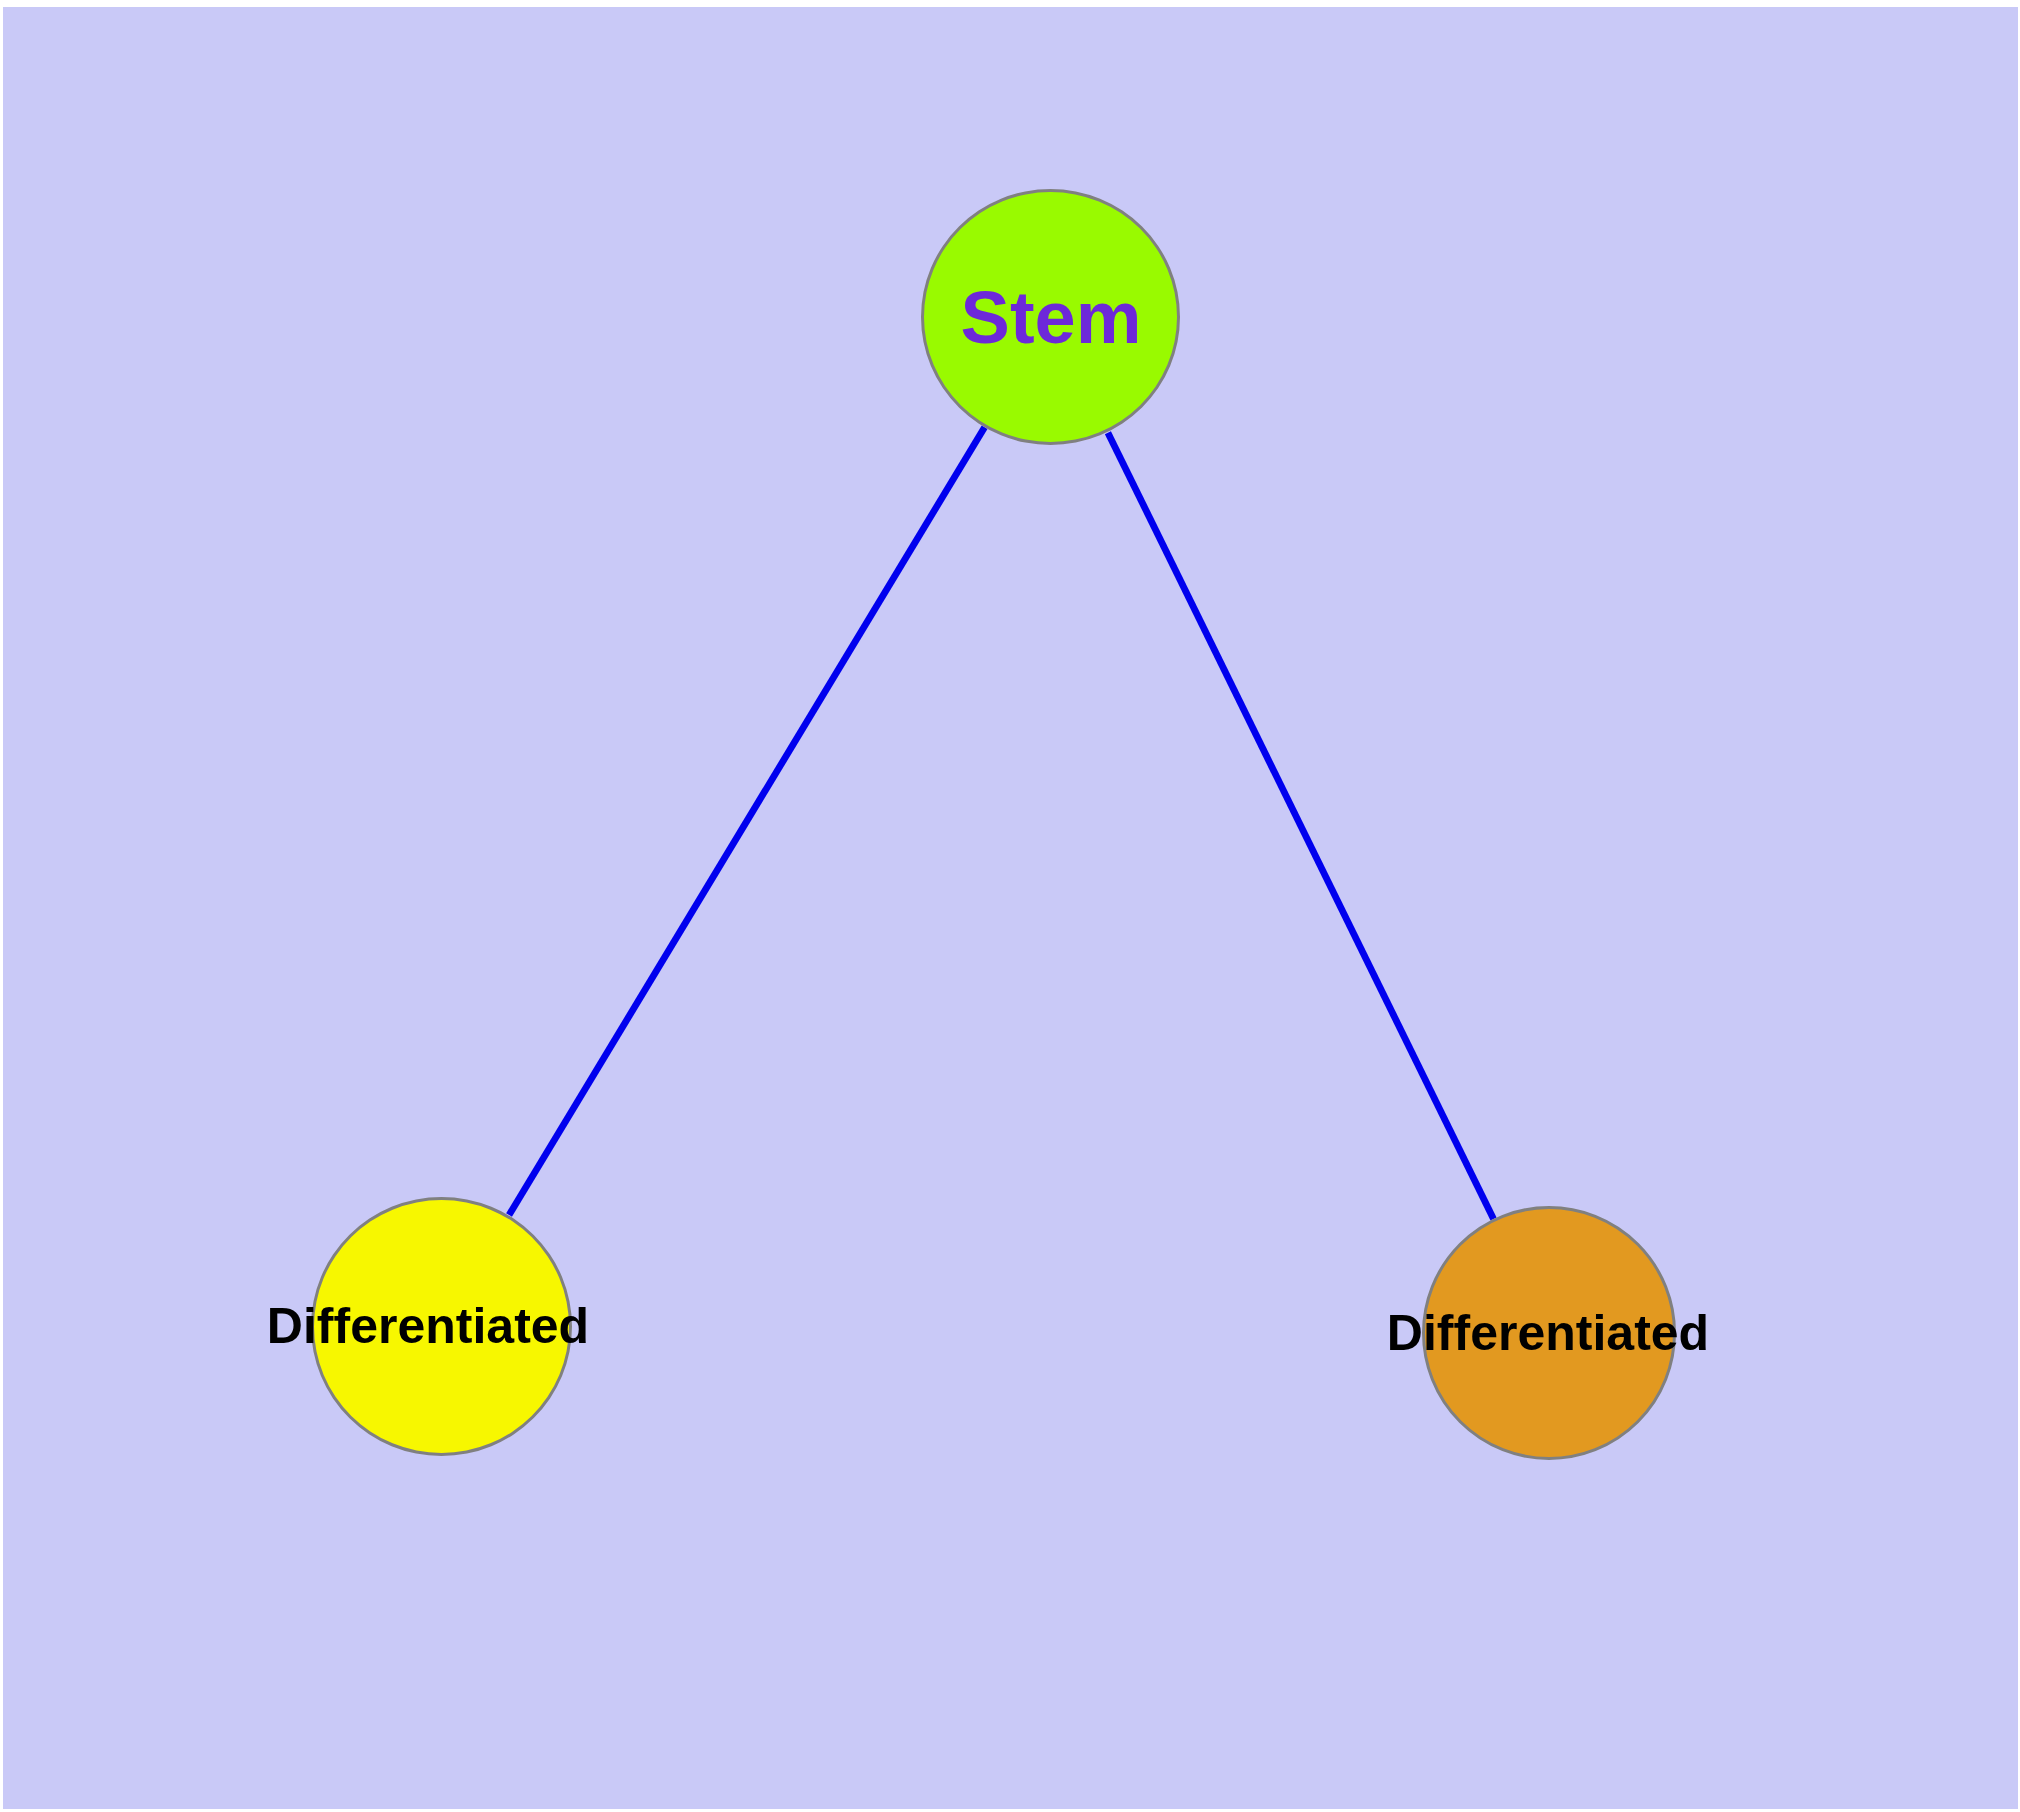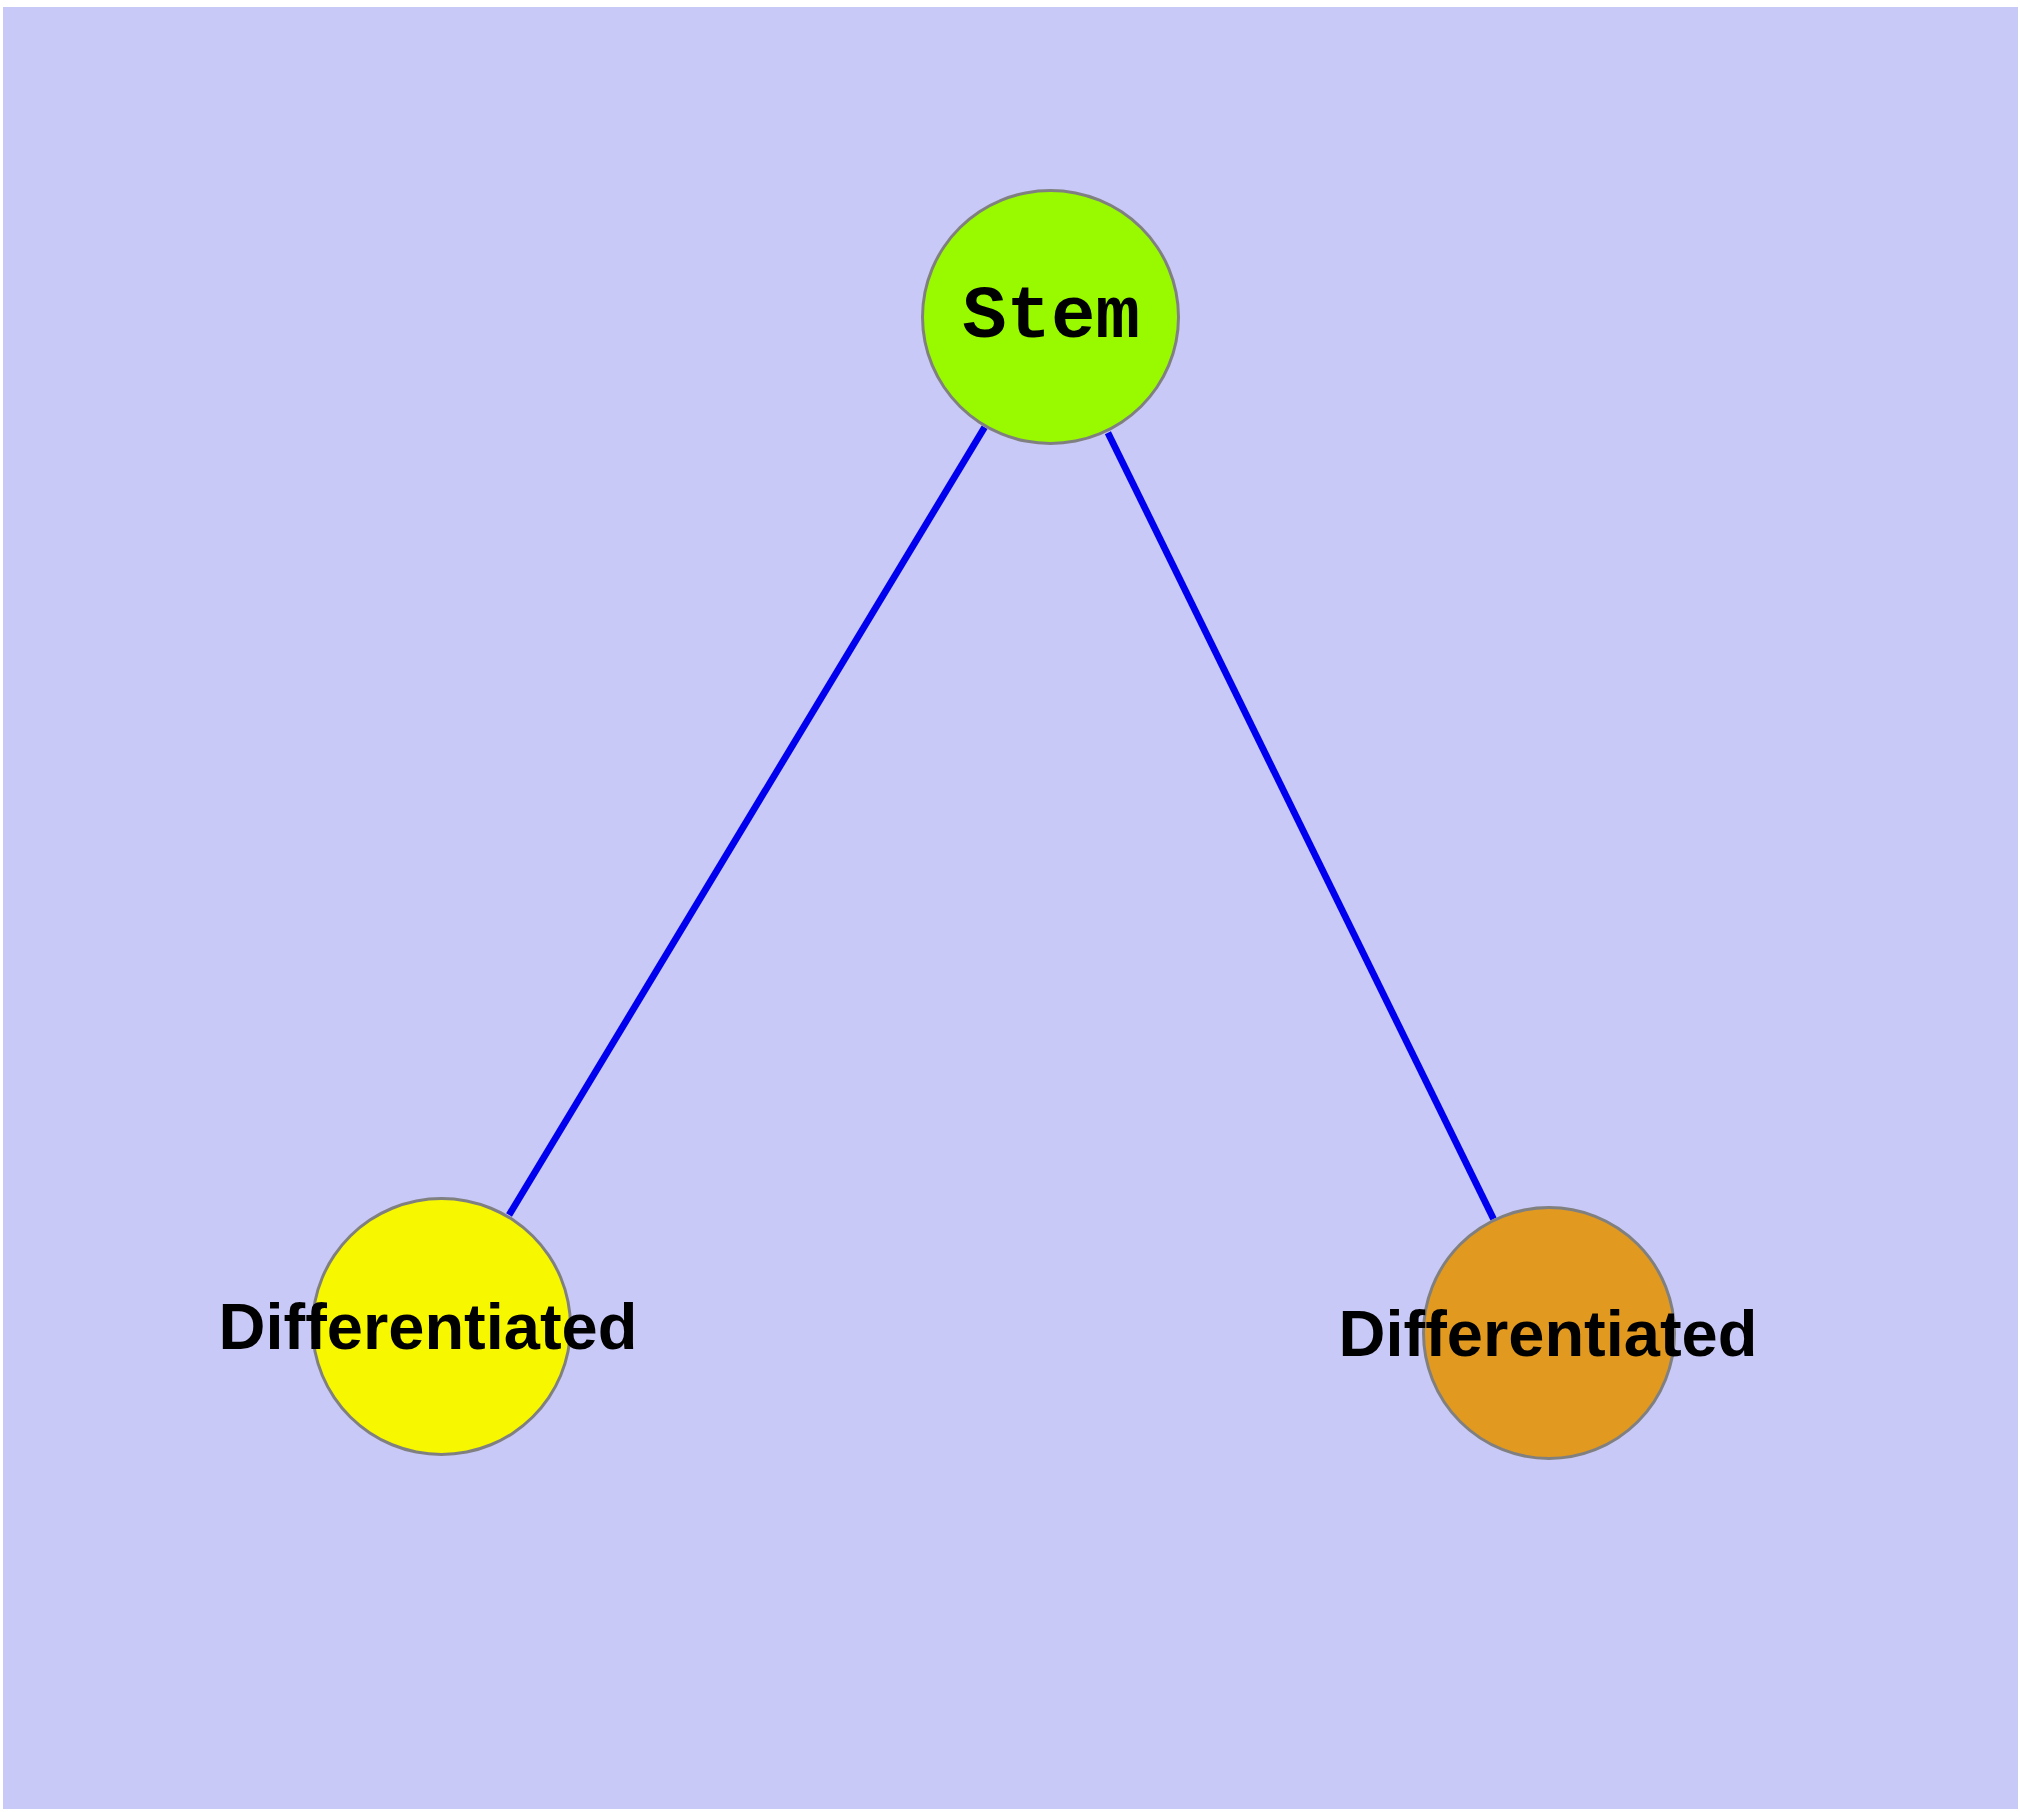--- a/index.html
+++ b/index.html
@@ -29,21 +29,21 @@
   .node-label {
     position: absolute;
     transform: translate(-50%, -50%);
     text-align: center;
     font-weight: bold;
     color: #000000;
     white-space: nowrap;
   }
   .node-label .line {
     display: block;
-    font-size: 65px;
+    font-size: 50px;
     line-height: 93px;
   }
   .node-label.single .line {
     font-size: 74px;
     line-height: 89px;
   }
 </style>
 </head>
 <body style="background: rgb(255, 255, 255);">
 
@@ -51,21 +51,21 @@
 
 <svg id="edge-layer" viewBox="0 0 2384 2138">
   <line class="edge" x1="1161.4434507936494" y1="504.1263561957769" x2="600.3317783103607" y2="1433.5895021312385" stroke="#0000ee" stroke-width="8"></line>
   <line class="edge" x1="1306.9272884203128" y1="510.4724809795156" x2="1761.953333795744" y2="1438.3232095596886" stroke="#0000ee" stroke-width="8"></line>
 </svg>
 
 <div class="node" style="left: 921px; top: 189px; width: 259px; height: 256px; background: rgb(153, 250, 0); border-color: rgb(128, 128, 128);"></div>
 <div class="node" style="left: 311px; top: 1197px; width: 261px; height: 259px; background: rgb(247, 247, 0); border-color: rgb(128, 128, 128);"></div>
 <div class="node" style="left: 1422px; top: 1206px; width: 254px; height: 254px; background: rgb(226, 153, 32); border-color: rgb(128, 128, 128);"></div>
 
-<div class="node-label single" style="left: 1051px; top: 317px; color: #000000; font-family: Liberation Mono, monospace;">
+<div class="node-label single" style="left: 1051px; top: 317px; color: #6d28d9;">
   <span class="line">Stem</span>
 </div>
 
 <div class="node-label" style="left: 428px; top: 1326px; color: rgb(0, 0, 0);">
   <span class="line">Differentiated</span>
 </div>
 
 <div class="node-label" style="left: 1548px; top: 1333px; color: rgb(0, 0, 0);">
   <span class="line">Differentiated</span>
 </div>

